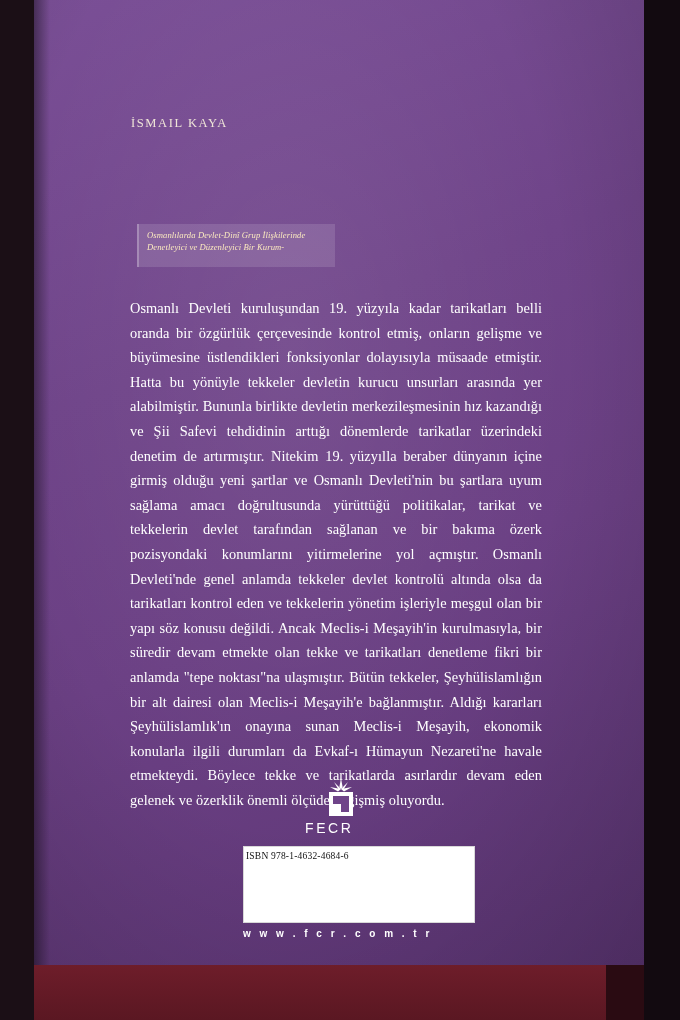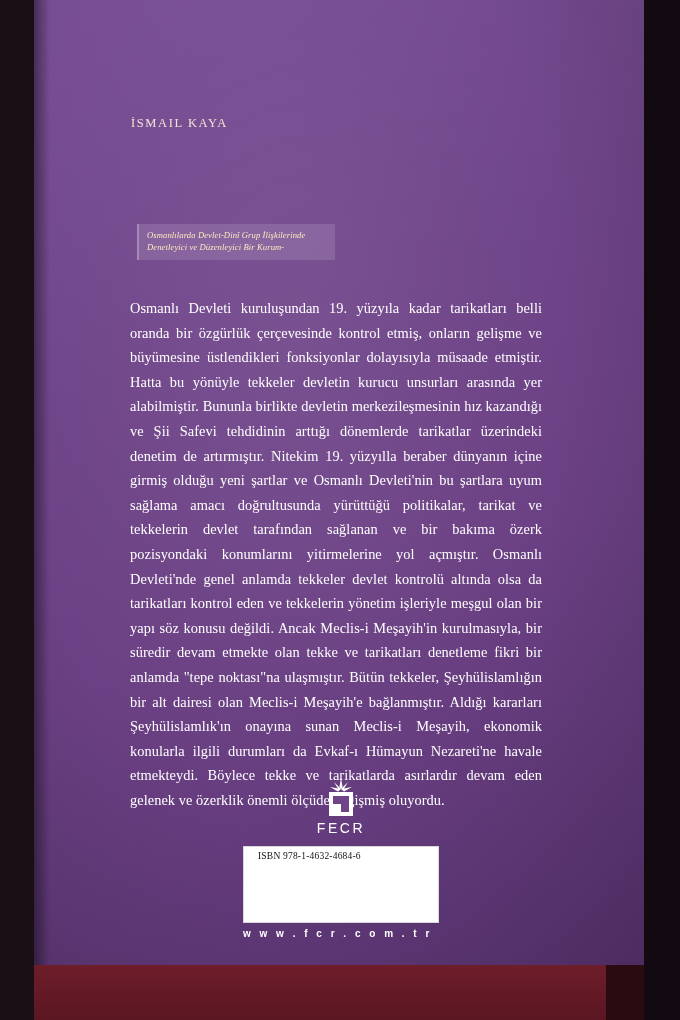--- a/index.html
+++ b/index.html
@@ -103,21 +103,21 @@
     line-height: 36px;
     letter-spacing: 1.2px;
   }
   .title .line2 { display: block; }
 
   .subtitle-box {
     position: absolute;
     left: 137px;
     top: 224px;
     width: 180px;
-    padding: 6px 8px 7px 8px;
+    padding: 6px 8px 14px 8px;
     background: rgba(255,255,255,0.13);
     border-left: 2px solid rgba(255,255,255,0.25);
   }
   .subtitle-box .sub {
     display: block;
     color: #fbe9bf;
     font-family: "Liberation Serif", serif;
     font-style: italic;
     font-size: 8.6px;
     line-height: 11.5px;
@@ -138,47 +138,47 @@
     letter-spacing: 0.05px;
   }
 
   
   .logo {
     position: absolute;
     left: 305px;
     top: 778px;
     width: 72px;
     height: 70px;
-    text-align: center;
+    text-align: left;
   }
   .logo-mark {
     position: relative;
     width: 40px;
     height: 40px;
     margin: 0 auto;
   }
   .logo-name {
     margin-top: 2px;
     color: #ffffff;
     font-family: "Liberation Sans", sans-serif;
     font-size: 14px;
     letter-spacing: 2.6px;
   }
 
   
   .barcode-card {
     position: absolute;
     left: 243px;
     top: 846px;
-    width: 196px;
+    width: 232px;
     height: 77px;
     background: #ffffff;
     border: 1px solid #d8d8d8;
     box-sizing: border-box;
-    padding: 4px 6px 2px 14px;
+    padding: 4px 6px 2px 2px;
   }
   .isbn-text {
     font-family: "Liberation Serif", serif;
     font-size: 9.5px;
     color: #111111;
     letter-spacing: 0.2px;
   }
   .barcode-wrap {
     position: relative;
     margin-top: 2px;

